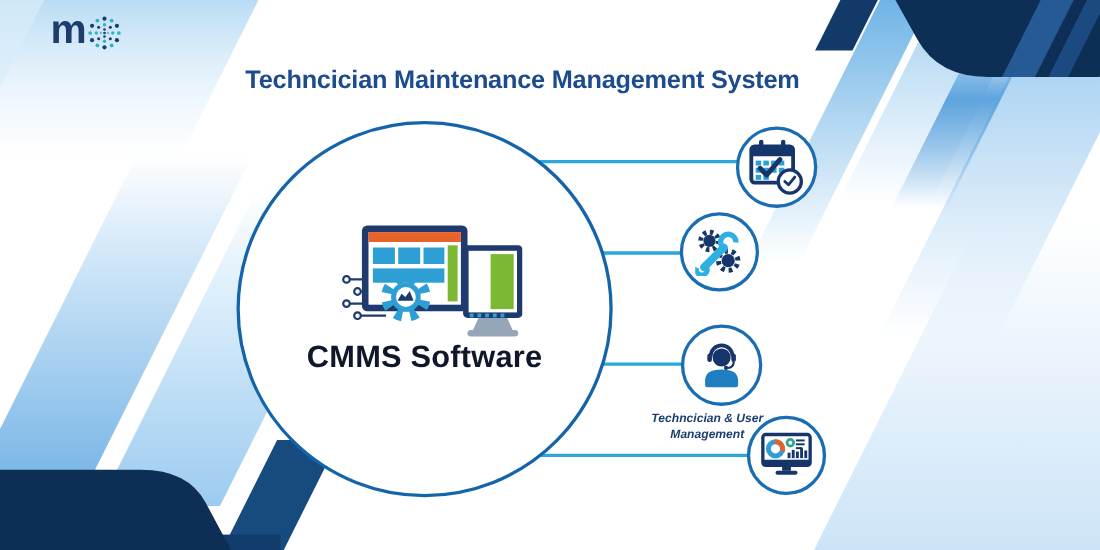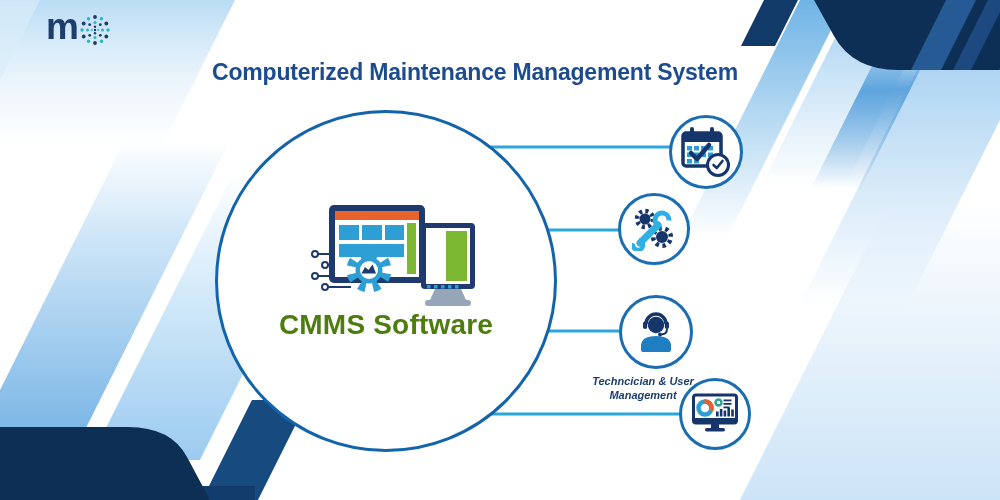--- a/index.html
+++ b/index.html
@@ -22,21 +22,21 @@
     position:absolute;background:#fff;border:3px solid #1a6db3;border-radius:50%;
     display:flex;align-items:center;justify-content:center;box-sizing:border-box;z-index:2;
   }
   .main-circle{
     position:absolute;left:215px;top:110px;width:342px;height:342px;background:#fff;
     border:3.5px solid #1464ab;border-radius:50%;box-sizing:border-box;z-index:1;
   }
   .main-icon{position:absolute;left:85px;top:84px;}
   .main-label{
     position:absolute;left:0;top:196px;width:100%;text-align:center;
-    font-weight:800;font-size:28px;color:#4d7c0f;letter-spacing:.2px;
+    font-weight:800;font-size:28px;color:#0f172a;letter-spacing:.2px;
   }
   .node-label{
     position:absolute;z-index:2;font-weight:700;font-size:11px;line-height:1.3;
     color:#1c3f70;text-align:center;white-space:pre-line;
   }
 </style>
 </head>
 <body>
 
 <div id="stage">
@@ -153,21 +153,21 @@
           <circle cx="10.7" cy="10.7" r="1.4" fill="#1d3e6d"></circle>
         <circle cx="16" cy="12.8" r="1.2" fill="#1d3e6d"></circle>
           <circle cx="19.2" cy="16" r="1.2" fill="#64c6d4"></circle>
         <circle cx="16" cy="19.2" r="1.2" fill="#1d3e6d"></circle>
           <circle cx="12.8" cy="16" r="1.2" fill="#64c6d4"></circle>
         <circle cx="16" cy="16" r="1.2" fill="#1d3e6d"></circle>
       </g>
     </svg>
   </div>
 
-  <div class="title">Computerized Maintenance Management System</div>
+  <div class="title">Techncician Maintenance Management System</div>
 
   <div class="main-circle">
     <svg class="main-icon" width="172" height="112" viewBox="0 0 172 112">
 
       <g stroke="#1e3a6e" stroke-width="2" fill="#ffffff">
         <line x1="15" y1="57" x2="56" y2="57"></line>
           <circle cx="12" cy="57" r="3"></circle>
         <line x1="25" y1="68" x2="56" y2="68"></line>
           <circle cx="22" cy="68" r="3"></circle>
         <line x1="15" y1="79" x2="52" y2="79"></line>

